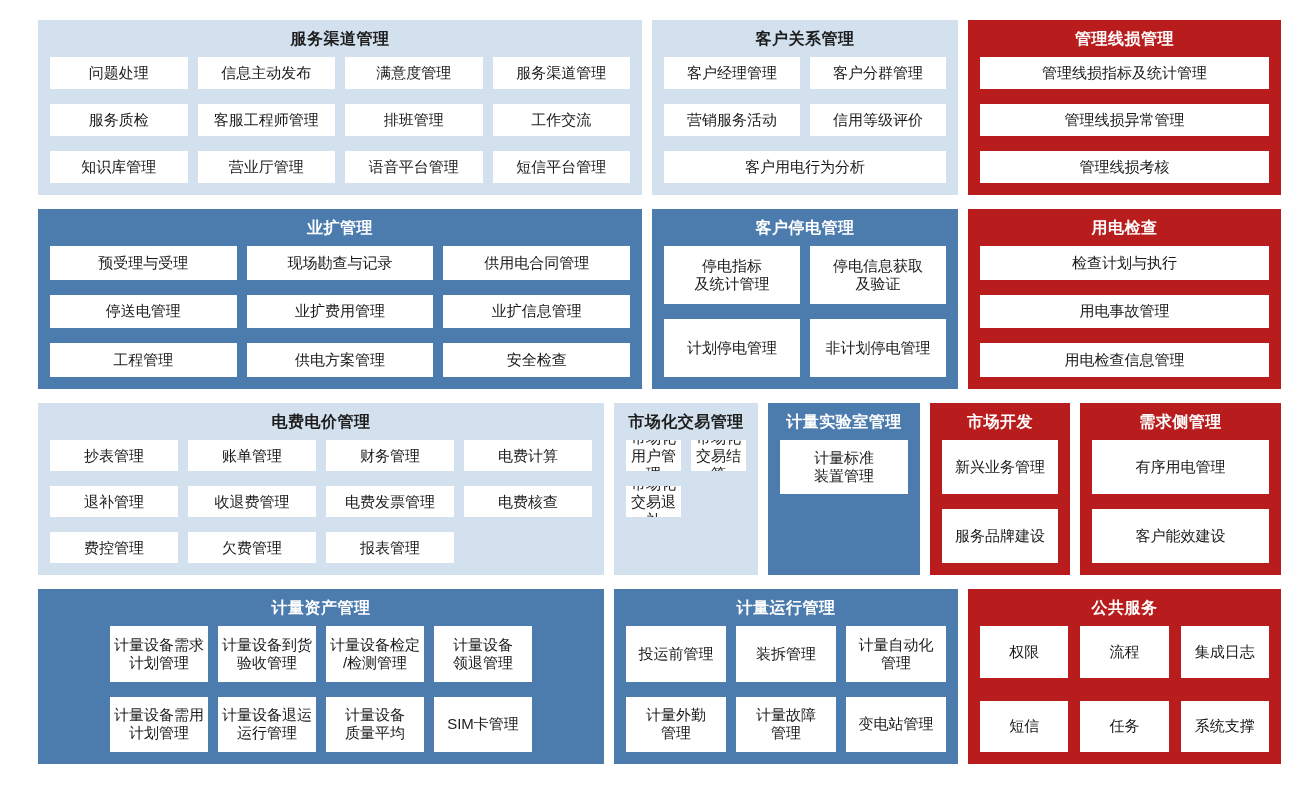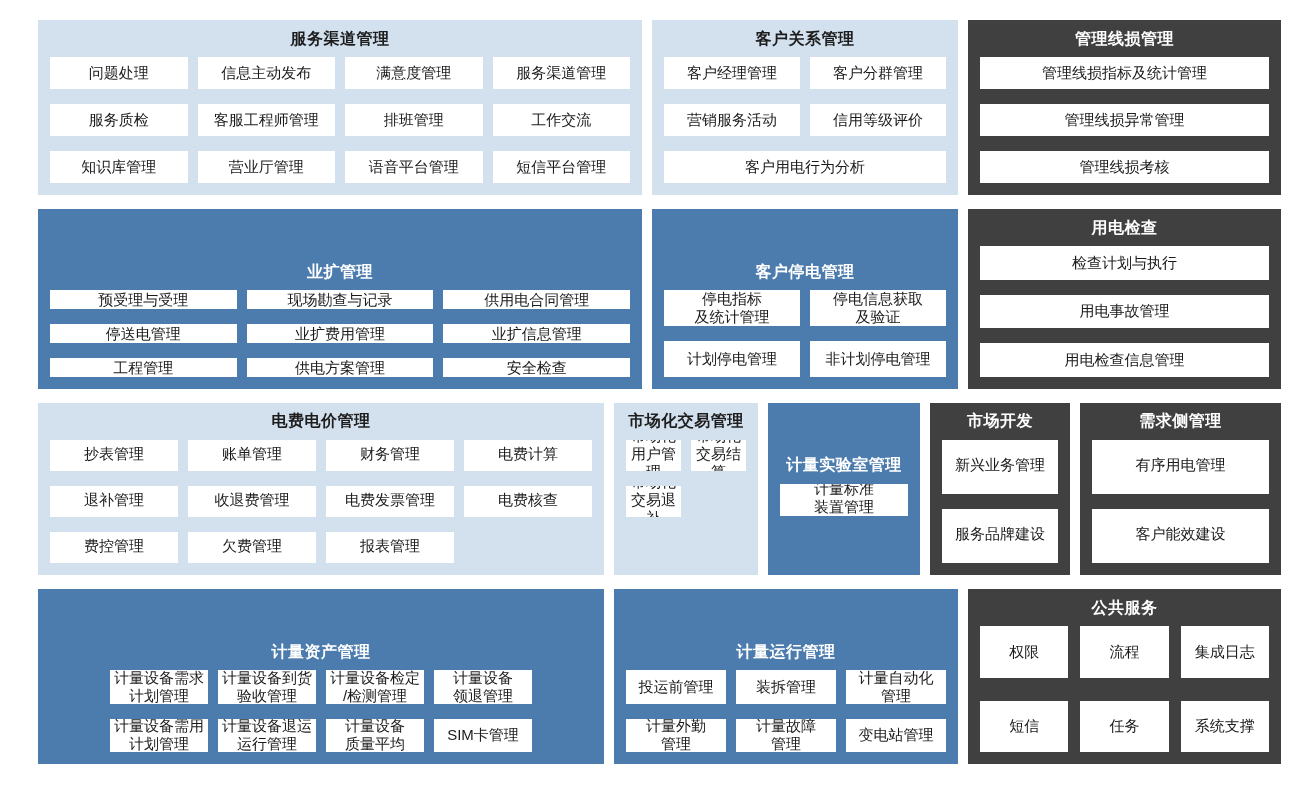--- a/index.html
+++ b/index.html
@@ -24,45 +24,45 @@
     gap: 14px;
   }
   .row {
     display: flex;
     gap: 10px;
     width: 100%;
     padding-left: 8px;
   }
   .row-1 { height: 175px; }
   .row-2 { height: 180px; }
-  .row-3 { height: 172px; font-family: Liberation Mono, monospace; }
+  .row-3 { height: 172px; }
   .row-4 { height: 175px; }
 
   .panel {
     box-sizing: border-box;
     display: flex;
     flex-direction: column;
     padding: 9px 12px 12px 12px;
     min-width: 0;
   }
   .panel.light { background: #d3e1ef; }
   .panel.blue  { background: #4c7cad; }
-  .panel.green { background: #404040; }
+  .panel.green { background: #b91c1c; }
 
   .panel-title {
     text-align: center;
     font-weight: bold;
     font-size: 16px;
     line-height: 20px;
     letter-spacing: 0.5px;
     margin-bottom: 8px;
     white-space: nowrap;
   }
   .panel.light .panel-title { color: #1d1d1d; }
-  .panel.blue  .panel-title { color: #ffffff; margin-top: 44px; }
+  .panel.blue  .panel-title { color: #ffffff; }
   .panel.green .panel-title { color: #ffffff; }
 
   .tile-grid {
     flex: 1;
     display: grid;
     gap: 15px 10px;
     min-height: 0;
   }
   .tile {
     background: #ffffff;

